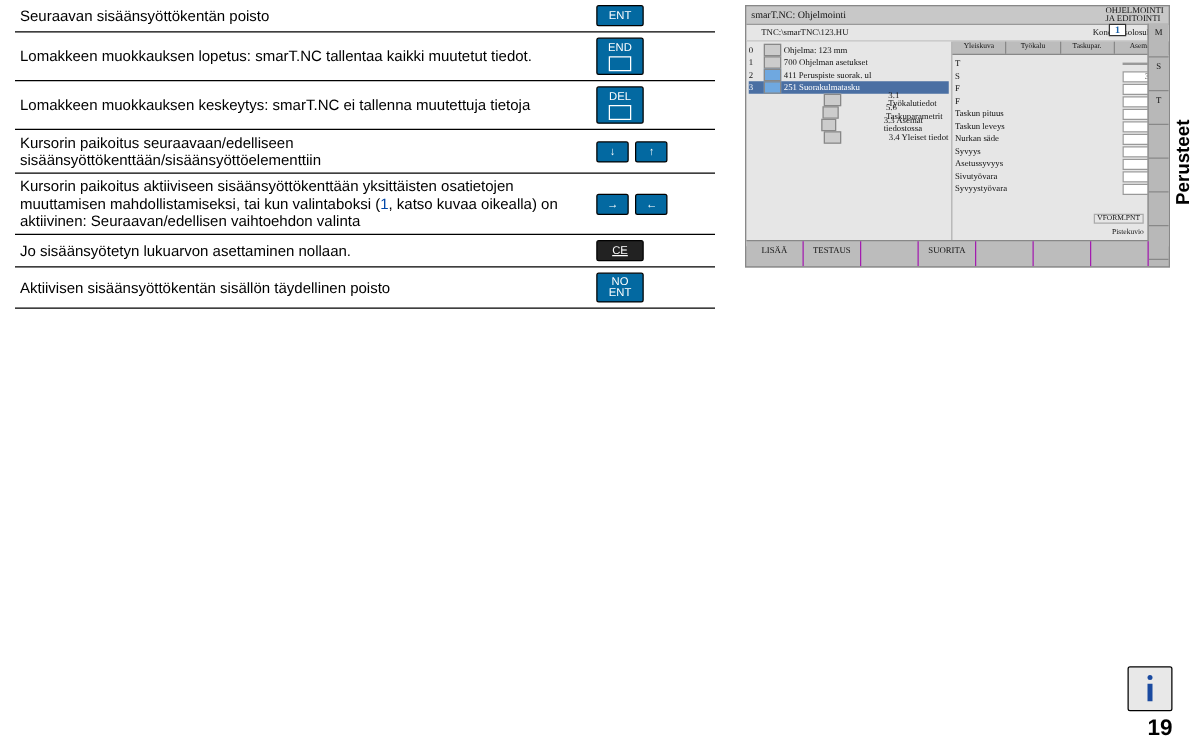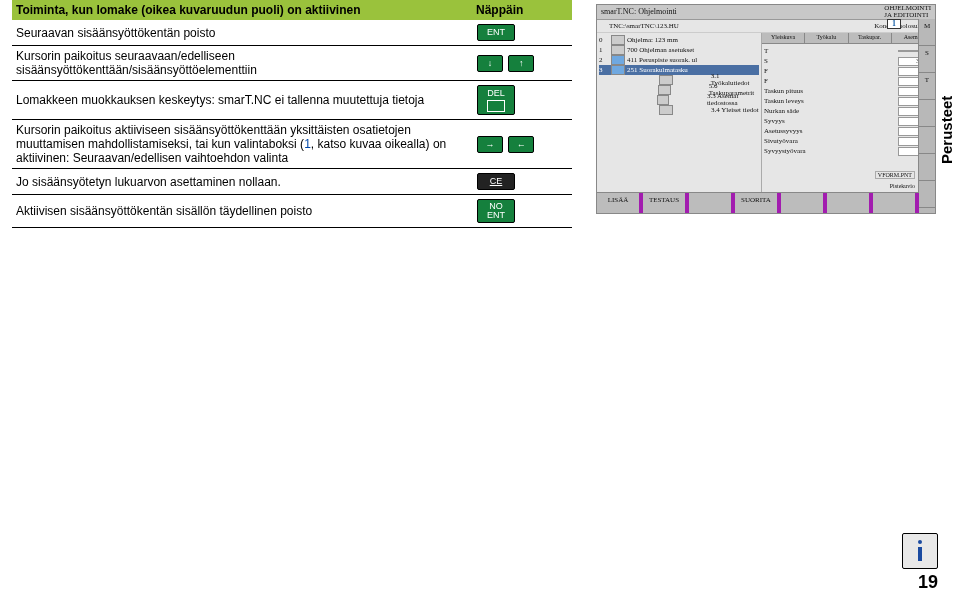--- a/index.html
+++ b/index.html
@@ -15,21 +15,21 @@
 
   
   .left-col { position:absolute; left:12px; top:0; width:560px; }
   .tbl { width:100%; border-collapse:collapse; }
   .hdr td { background:#9AC23C; font-weight:bold; font-size:13px; padding:6px 4px; }
   .tbl td { vertical-align:middle; padding:3px 4px; font-size:12px; }
   .tbl tr.rule td { border-bottom:1px solid #000; }
   .k-col { width:92px; text-align:left; }
   .key {
     display:inline-block; min-width:28px; padding:2px 4px; margin:1px;
-    border:1px solid #000; border-radius:2px; background:#15803d; color:#fff;
+    border:1px solid #000; border-radius:2px; background:#0369a1; color:#fff;
     font-size:9px; text-align:center; line-height:11px;
   }
   .key .icon-box { display:block; width:16px; height:10px; border:1px solid #fff; margin:1px auto 0; }
   .arrow-key { min-width:18px; padding:2px 3px; }
   .blue1 { color:#0047A8; }
 
   
   .screencap {
     position:absolute; left:596px; top:4px;
     width:338px; height:208px;
@@ -54,21 +54,21 @@
   .sc-ic.blue { background:#6fa8e0; }
   .sc-sub { margin-left:12px;gap:36px; }
   .sc-right { width:132px; background:#e6e6e6; border-right:1px solid #aaa; padding:2px;}
   .sc-field { display:flex; justify-content:space-between; height:10px; align-items:center; }
   .sc-field .val-box { background:#fff; border:1px solid #999; width:30px; text-align:right; padding:0 1px; font-size:7px; }
   .sc-tabs { height:10px; background:#bcbcbc; display:flex; font-size:6px; border-bottom:1px solid #888;}
   .sc-tab { flex:1; text-align:center; border-right:1px solid #888; padding-top:1px;}
   .sc-edge-col { position:absolute; right:0; top:14px; bottom:0; width:16px; background:#b8b8b8; border-left:1px solid #888;}
   .sc-edge-btn { height:22px; border-bottom:1px solid #888; text-align:center; font-size:7px; padding-top:4px; }
   .sc-bottombar { position:absolute; left:0; bottom:0; right:16px; height:20px; background:#bcbcbc; display:flex; border-top:1px solid #888;}
-  .sc-bottombar .bbtn { flex:1; border-right:4px solid #a21caf; text-align:center; font-size:7px; padding-top:4px; }
+  .sc-bottombar .bbtn { flex:1; border-right:1px solid #a21caf; text-align:center; font-size:7px; padding-top:4px; }
   .pistekuvio { position:absolute; right:20px; bottom:24px; font-size:6px; }
   .vform { position:absolute; right:20px; bottom:34px; font-size:6px; background:#e6e6e6; border:1px solid #aaa; padding:0 2px;}
 
   
   .side-tab {
     position:absolute; right:0; top:60px;
     width:22px; height:140px;
     writing-mode: vertical-rl;
     transform: rotate(180deg);
     font-weight:bold; font-size:15px;
@@ -91,42 +91,42 @@
   }
 </style>
 </head>
 <body>
 
 <div class="page">
 
   <div class="left-col">
     <table class="tbl">
       <tbody>
-          <tr class="hdr">
-        <td>Toiminta, kun lomake (oikea kuvaruudun puoli) on aktiivinen</td>
-        <td class="k-col">Näppäin</td>
-      </tr>
 
       <tr class="rule">
         <td>Seuraavan sisäänsyöttökentän poisto</td>
         <td class="k-col"><span class="key">ENT</span></td>
       </tr>
 
+      <tr class="rule">
+        <td><span>Lomakkeen muokkauksen lopetus: smarT.</span><span>NC tallentaa kaikki muutetut tiedot.</span></td>
+        <td class="k-col"><span class="key"><span>END</span><span class="icon-box"></span></span></td>
+      </tr>
+
+      <tr class="rule">
+        <td><span>Lomakkeen muokkauksen keskeytys: smarT.</span><span>NC ei tallenna muutettuja tietoja</span></td>
+        <td class="k-col"><span class="key"><span>DEL</span><span class="icon-box"></span></span></td>
+      </tr>
 
       <tr class="rule">
         <td>Kursorin paikoitus seuraavaan/edelliseen sisäänsyöttökenttään/sisäänsyöttöelementtiin</td>
         <td class="k-col">
           <span class="key arrow-key">↓</span>
           <span class="key arrow-key">↑</span>
         </td>
-      </tr>
-
-      <tr class="rule">
-        <td><span>Lomakkeen muokkauksen keskeytys: smarT.</span><span>NC ei tallenna muutettuja tietoja</span></td>
-        <td class="k-col"><span class="key"><span>DEL</span><span class="icon-box"></span></span></td>
       </tr>
 
       <tr class="rule">
         <td>
           <span>Kursorin paikoitus aktiiviseen sisäänsyöttökenttään yksittäisten osatietojen muuttamisen mahdollistamiseksi, tai kun valintaboksi (</span><span class="blue1">1</span><span>, katso kuvaa oikealla) on aktiivinen: Seuraavan/edellisen vaihtoehdon valinta</span>
         </td>
         <td class="k-col">
           <span class="key arrow-key">→</span>
           <span class="key arrow-key">←</span>
         </td>

